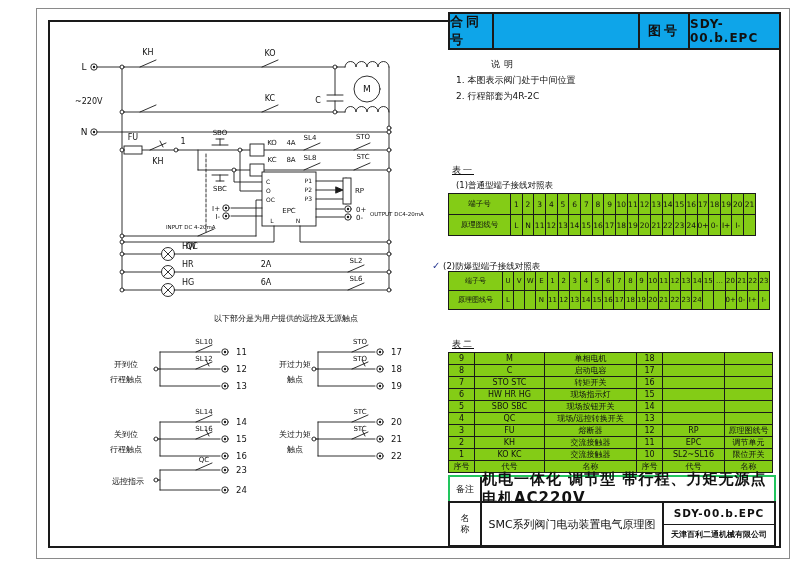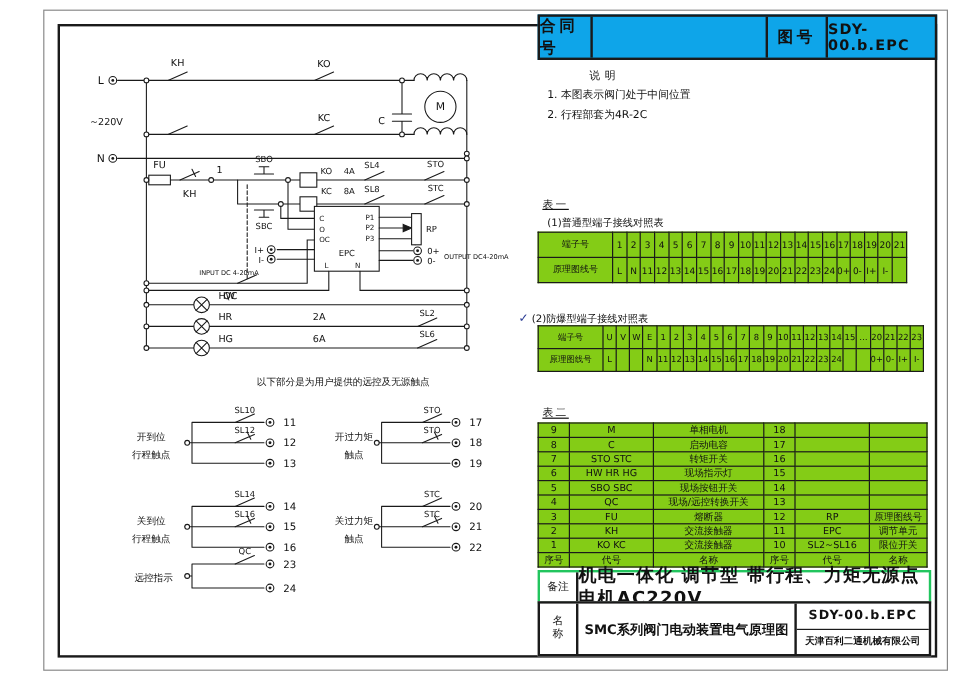--- a/index.html
+++ b/index.html
@@ -25,21 +25,21 @@
   .t-normal{width:308px;} .t-normal td{height:20px;}
   .t-ex{width:322px;} .t-ex td{height:18px;font-size:7px;}
   .t-comp{width:324px;} .t-comp td{height:11px;font-size:8px;}
   .check{color:#2b3c94;font-weight:bold;font-size:10px;}
   
   .remark{display:flex;width:324px;height:24px;border:2px solid #22c55e;background:#fff;}
   .remark .lbl{width:30px;display:flex;align-items:center;justify-content:center;border-right:2px solid #1a1a1a;font-size:9px;}
   .remark .txt{flex:1;display:flex;align-items:center;justify-content:center;font-size:15px;font-weight:bold;letter-spacing:1px;}
   .nameblock{display:flex;width:324px;height:42px;border:2px solid #1a1a1a;background:#fff;}
   .nameblock .lbl{width:30px;display:flex;flex-direction:column;align-items:center;justify-content:center;border-right:2px solid #1a1a1a;font-size:9px;line-height:11px;}
-  .nameblock .mid{width:180px;display:flex;align-items:center;justify-content:center;border-right:2px solid #1a1a1a;font-size:11px;font-weight:bold;}
+  .nameblock .mid{width:180px;display:flex;align-items:center;justify-content:center;border-right:2px solid #1a1a1a;font-size:11px;font-weight:normal;}
   .nameblock .right{flex:1;display:flex;flex-direction:column;}
   .nameblock .right .r1{flex:1;display:flex;align-items:center;justify-content:center;border-bottom:1px solid #1a1a1a;font-size:10.5px;font-weight:bold;letter-spacing:1px;}
   .nameblock .right .r2{flex:1;display:flex;align-items:center;justify-content:center;font-size:8px;font-weight:bold;}
   
   svg text{fill:#111;font-family:"DejaVu Sans",sans-serif;}
   .t7{font-size:7px;} .t8{font-size:8px;} .t9{font-size:9px;} .t6{font-size:6px;} .t55{font-size:5.5px;} .t85{font-size:8.5px;}
 </style>
 </head>
 <body>
 

